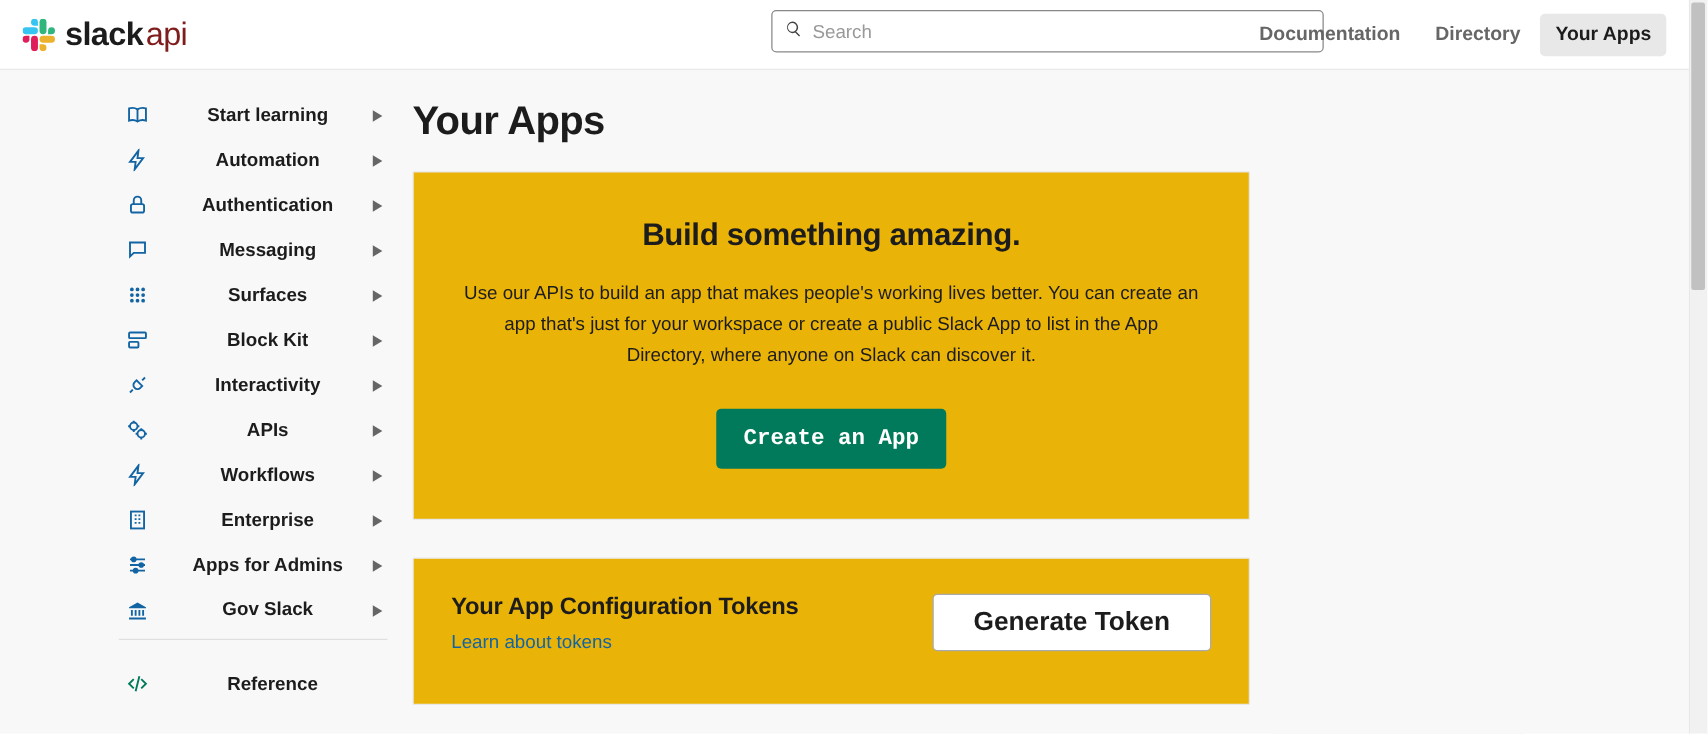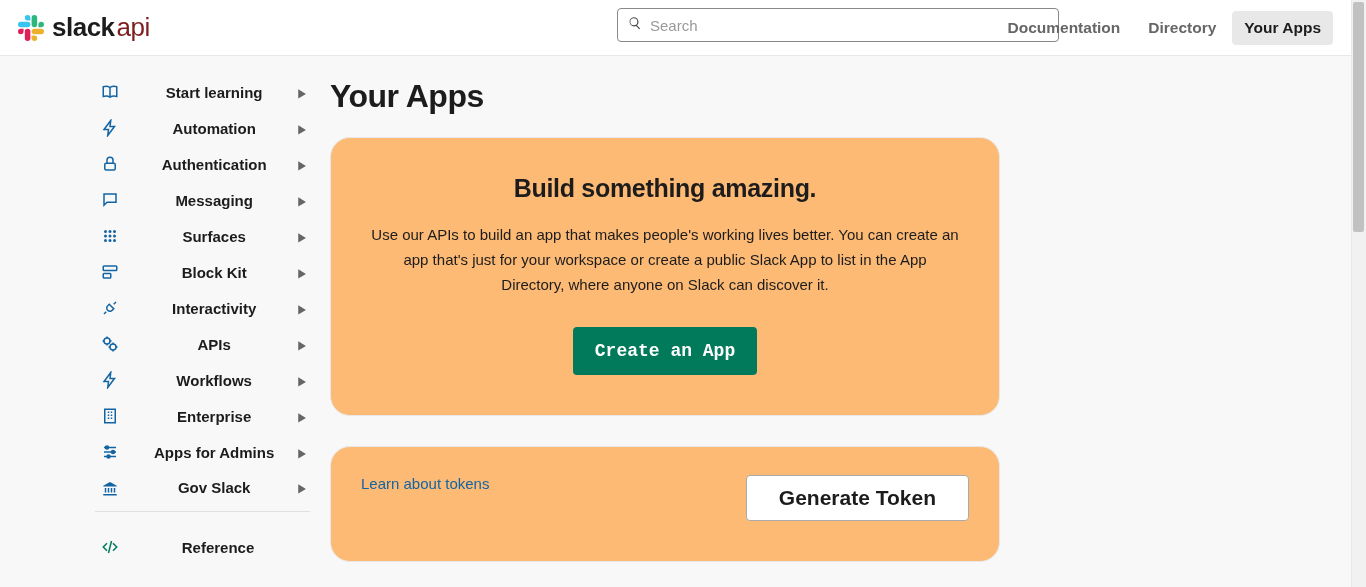--- a/index.html
+++ b/index.html
@@ -163,23 +163,23 @@
     width: 670px;
   }
   .page-title {
     font-size: 32px;
     font-weight: 800;
     color: #1d1c1d;
     margin-bottom: 22px;
     letter-spacing: -0.5px;
   }
   .card {
-    background: #fdba74;
+    background: #eab308;
     border: 1px solid #e8e8e8;
-    border-radius: 20px;
+    border-radius: 1px;
     margin-bottom: 30px;
   }
   .hero-card {
     padding: 36px 30px 40px;
     text-align: center;
   }
   .hero-title {
     font-size: 25px;
     font-weight: 800;
     margin-bottom: 20px;
@@ -416,19 +416,20 @@
     <h1 class="page-title">Your Apps</h1>
 
     <section class="card hero-card">
       <h2 class="hero-title">Build something amazing.</h2>
       <p class="hero-desc">Use our APIs to build an app that makes people's working lives better. You can create an app that's just for your workspace or create a public Slack App to list in the App Directory, where anyone on Slack can discover it.</p>
       <button class="create-btn">Create an App</button>
     </section>
 
     <section class="card tokens-card">
       <div>
+        <h3 class="tokens-title">Your App Configuration Tokens</h3>
         <a class="tokens-link">Learn about tokens</a>
       </div>
       <button class="gen-btn">Generate Token</button>
     </section>
   </main>
 
 </div>
 
 </body></html>

